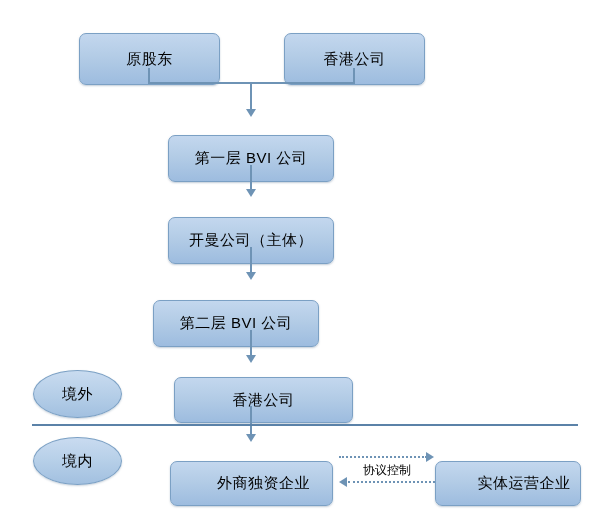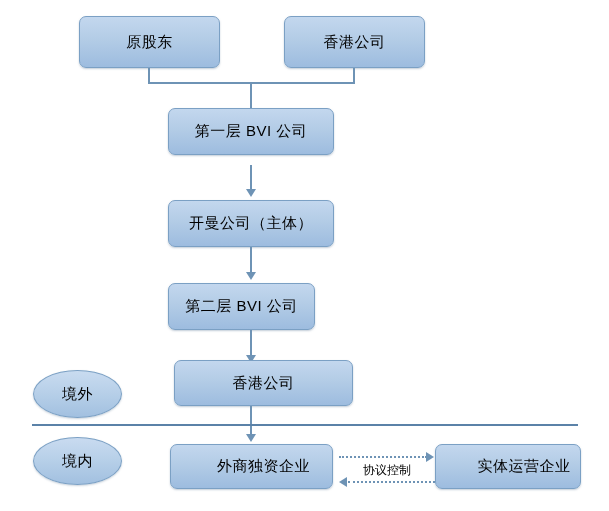--- a/index.html
+++ b/index.html
@@ -26,20 +26,21 @@
     border-radius: 7px;
     background: linear-gradient(to bottom, #c3d7ee 0%, #b3cce6 45%, #9dbcdf 100%);
     box-shadow: 0 1px 2px rgba(80,110,140,0.35);
     display: flex;
     align-items: center;
     justify-content: center;
     color: #000000;
     font-size: 15px;
     letter-spacing: 0.5px;
     white-space: nowrap;
+    margin-top: 17px;
   }
   .node.wide { font-size: 15px; }
 
   
   .ellipse {
     position: absolute;
     box-sizing: border-box;
     border: 1px solid #7ba0c4;
     border-radius: 50%;
     background: linear-gradient(to bottom, #c9dbf0 0%, #b6cfe8 50%, #a2c0e0 100%);
@@ -120,35 +121,35 @@
   <div class="node" style="left:284px; top:16px; width:141px; height:52px;">
     <span>香港公司</span>
   </div>
 
   <div class="vline" style="left:148px; top:68px; height:16px;"></div>
   <div class="vline" style="left:353px; top:68px; height:16px;"></div>
   <div class="hline" style="left:148px; top:82px; width:207px;"></div>
   <div class="vline" style="left:250px; top:82px; height:28px;"></div>
   <div class="arrowhead-down" style="left:246px; top:109px;"></div>
 
-  <div class="node wide" style="left:168px; top:108px; width:166px; height:47px;align-items:center;">
+  <div class="node wide" style="left:168px; top:118px; width:166px; height:47px;align-items:center;">
     <span>第一层 BVI 公司</span>
   </div>
 
   <div class="vline" style="left:250px; top:165px; height:26px;"></div>
   <div class="arrowhead-down" style="left:246px; top:189px;"></div>
 
   <div class="node wide" style="left:168px; top:200px; width:166px; height:47px;">
     <span>开曼公司（主体）</span>
   </div>
 
   <div class="vline" style="left:250px; top:247px; height:27px;"></div>
   <div class="arrowhead-down" style="left:246px; top:272px;"></div>
 
-  <div class="node wide" style="left:168px; top:283px; width:147px; height:47px;">
+  <div class="node wide" style="left:153px; top:283px; width:166px; height:47px;">
     <span>第二层 BVI 公司</span>
   </div>
 
   <div class="vline" style="left:250px; top:330px; height:27px;"></div>
   <div class="arrowhead-down" style="left:246px; top:355px;"></div>
 
   <div class="ellipse" style="left:33px; top:370px; width:89px; height:48px;">
     <span>境外</span>
   </div>
 

